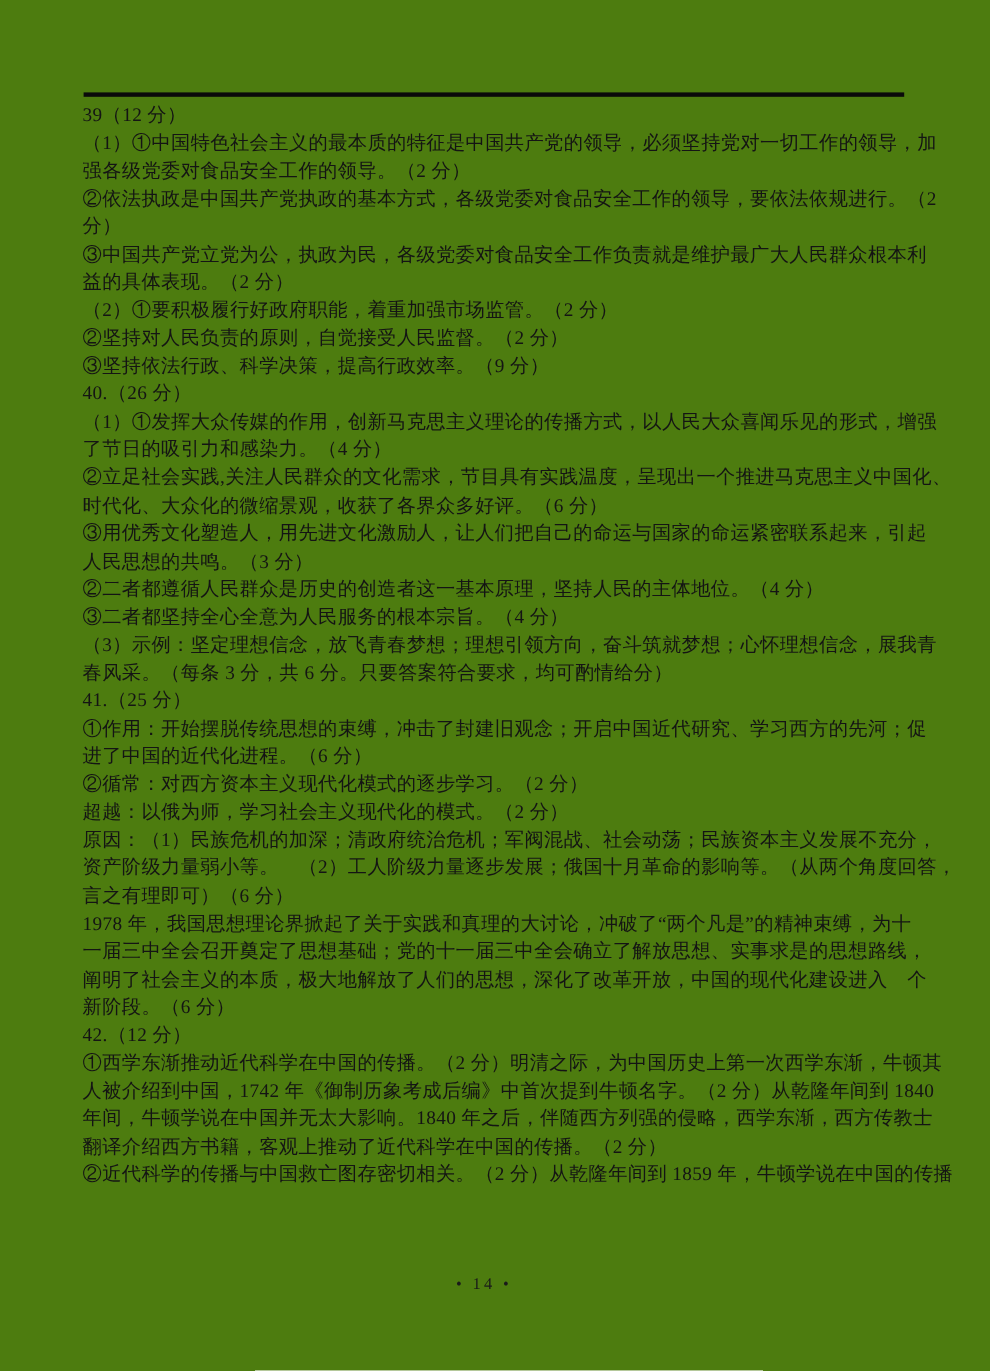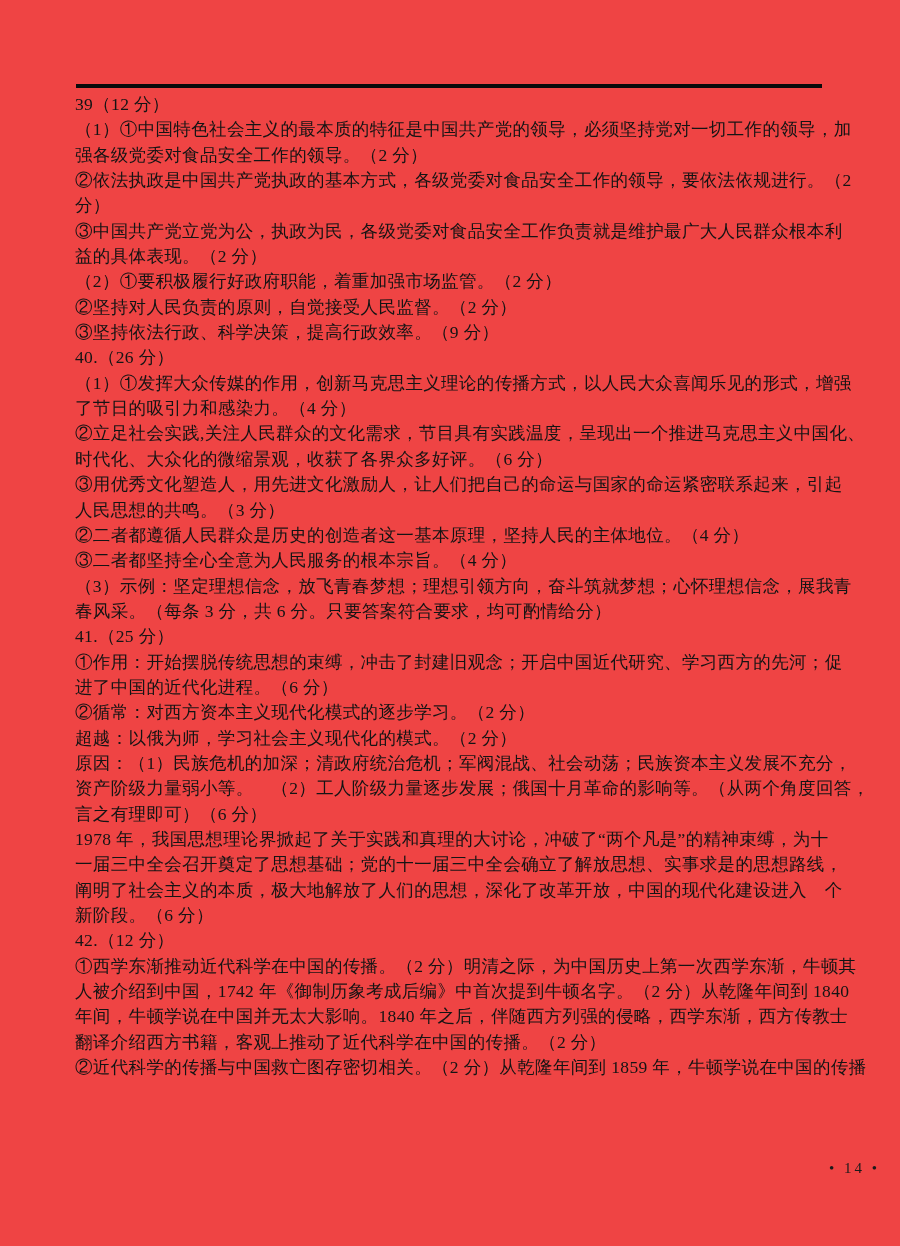--- a/index.html
+++ b/index.html
@@ -4,21 +4,21 @@
 <style>
   html, body {
     margin: 0;
     padding: 0;
     background: #ffffff;
   }
   .page {
     position: relative;
     width: 900px;
     height: 1246px;
-    background: #ef4444;
+    background: #4d7c0f;
     overflow: hidden;
     font-family: "Liberation Serif", "DejaVu Serif", serif;
     color: #141414;
   }
   .top-rule {
     position: absolute;
     left: 76px;
     top: 84px;
     width: 746px;
     height: 4px;
@@ -36,21 +36,21 @@
     font-size: 17.5px;
     letter-spacing: 0.35px;
     white-space: pre;
     overflow: visible;
   }
   .page-number {
     position: absolute;
     left: 0;
     top: 1160px;
     width: 880px;
-    text-align: right;
+    text-align: center;
     font-size: 15px;
     letter-spacing: 3px;
     color: #1a1a1a;
   }
 </style>
 </head>
 <body>
 
 <div class="page">
 

